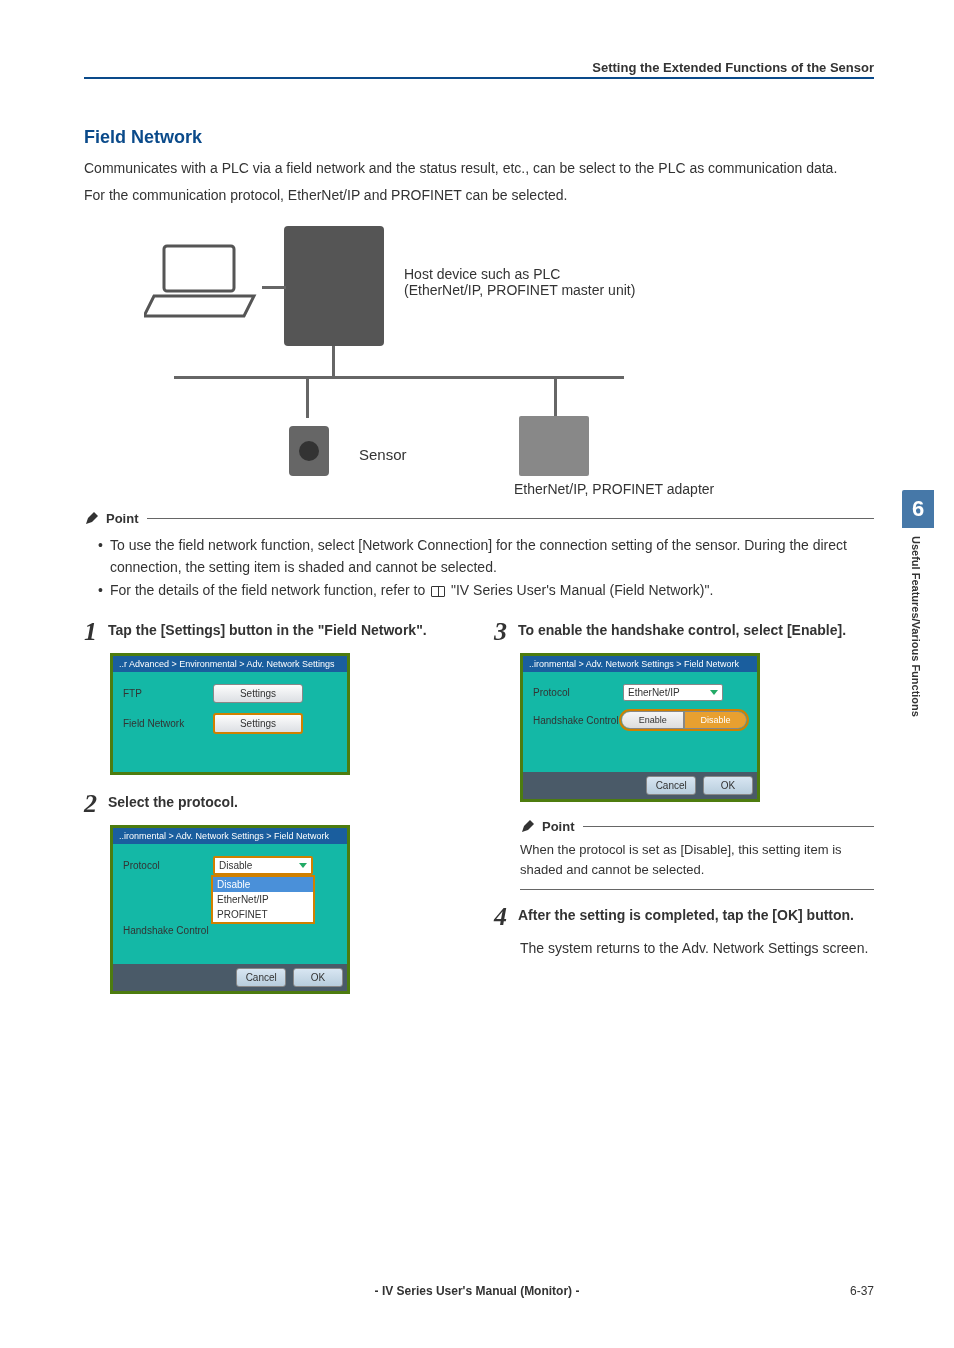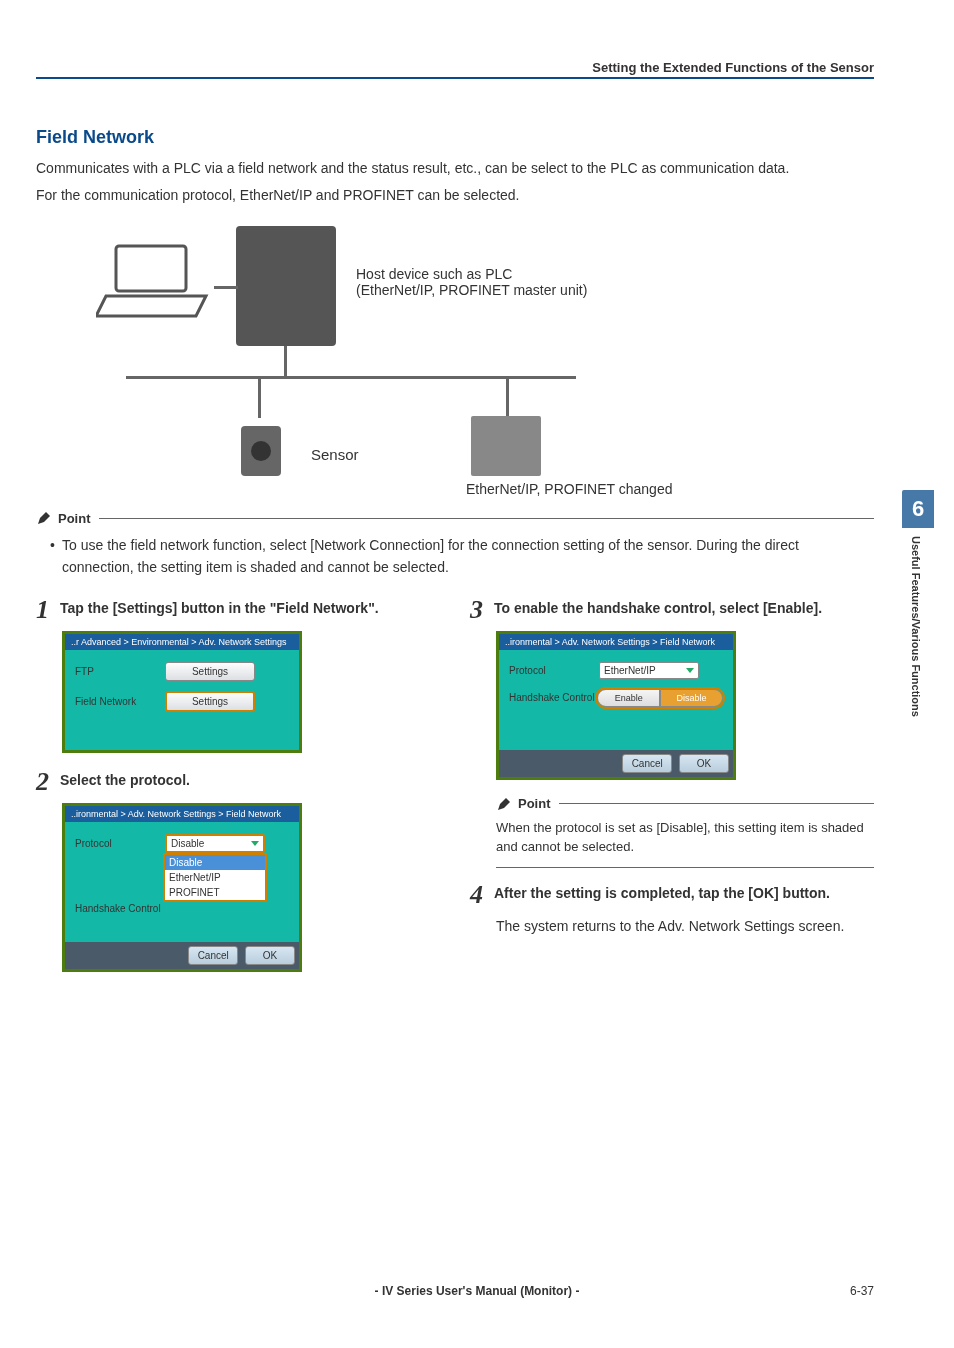--- a/index.html
+++ b/index.html
@@ -1,17 +1,17 @@
 <!DOCTYPE html>
 <html><head>
 <meta charset="utf-8">
 <style>
   * { box-sizing: border-box; margin: 0; padding: 0; }
   body { width: 954px; height: 1348px; font-family: Arial, sans-serif; font-size: 14px; color: #333; position: relative; background: #fff; }
-  .page { padding: 60px 80px 60px 36px; position: relative; height: 100%; }
+  .page { padding: 60px 80px 60px 84px; position: relative; height: 100%; }
   .header-bar { border-bottom: 2px solid #0a4a8a; padding-bottom: 2px; margin-bottom: 40px; text-align: right; font-weight: bold; font-size: 13px; color: #333; }
   .section-title { color: #0a4a8a; font-size: 18px; font-weight: bold; margin-bottom: 10px; padding-top: 8px; }
   .body-text { font-size: 14px; line-height: 1.5; margin-bottom: 6px; }
   .diagram { position: relative; width: 100%; height: 280px; margin: 10px 0; }
   .diagram-item { position: absolute; text-align: center; }
   .laptop { left: 60px; top: 20px; width: 120px; height: 90px; }
   .laptop svg { width: 100%; height: 100%; }
   .host-label { left: 320px; top: 50px; font-size: 14px; text-align: left; }
   .device-box { left: 200px; top: 10px; width: 100px; height: 120px; background: #555; border-radius: 4px; }
   .sensor-box { left: 185px; top: 200px; width: 80px; height: 70px; }
@@ -93,32 +93,33 @@
     <div class="conn-line" style="left:222px; top:162px; width:3px; height:40px;"></div>
     <div class="conn-line" style="left:470px; top:162px; width:3px; height:40px;"></div>
     <div class="diagram-item sensor-box">
       <svg viewBox="0 0 80 70">
           <rect x="20" y="10" width="40" height="50" rx="4" fill="#666"></rect>
           <circle cx="40" cy="35" r="10" fill="#333"></circle>
         </svg>
     </div>
     <div class="diagram-item sensor-label">Sensor</div>
     <div class="diagram-item adapter-box"></div>
-    <div class="diagram-item adapter-label">EtherNet/IP, PROFINET changed</div>
+    <div class="diagram-item adapter-label">EtherNet/IP, PROFINET adapter</div>
   </div>
 
   <div class="point-row">
     <svg class="point-icon" viewBox="0 0 16 16">
         <path d="M2 14 L4 8 L10 2 L14 6 L8 12 Z" fill="#333"></path>
       </svg>
     <span class="point-label">Point</span>
     <div class="point-hr"></div>
   </div>
   <ul class="bullet-list">
     <li>To use the field network function, select [Network Connection] for the connection setting of the sensor. During the direct connection, the setting item is shaded and cannot be selected.</li>
+    <li><span>For the details of the field network function, refer to </span><span class="book-icon"></span><span> "IV Series User's Manual (Field Network)".</span></li>
   </ul>
 
   <div class="two-col">
     <div class="col">
       <div class="step">
         <div class="step-num">1</div>
         <div class="step-text">Tap the [Settings] button in the "Field Network".</div>
       </div>
       <div class="ui-panel">
         <div class="ui-breadcrumb">..r Advanced &gt; Environmental &gt; Adv. Network Settings</div>

